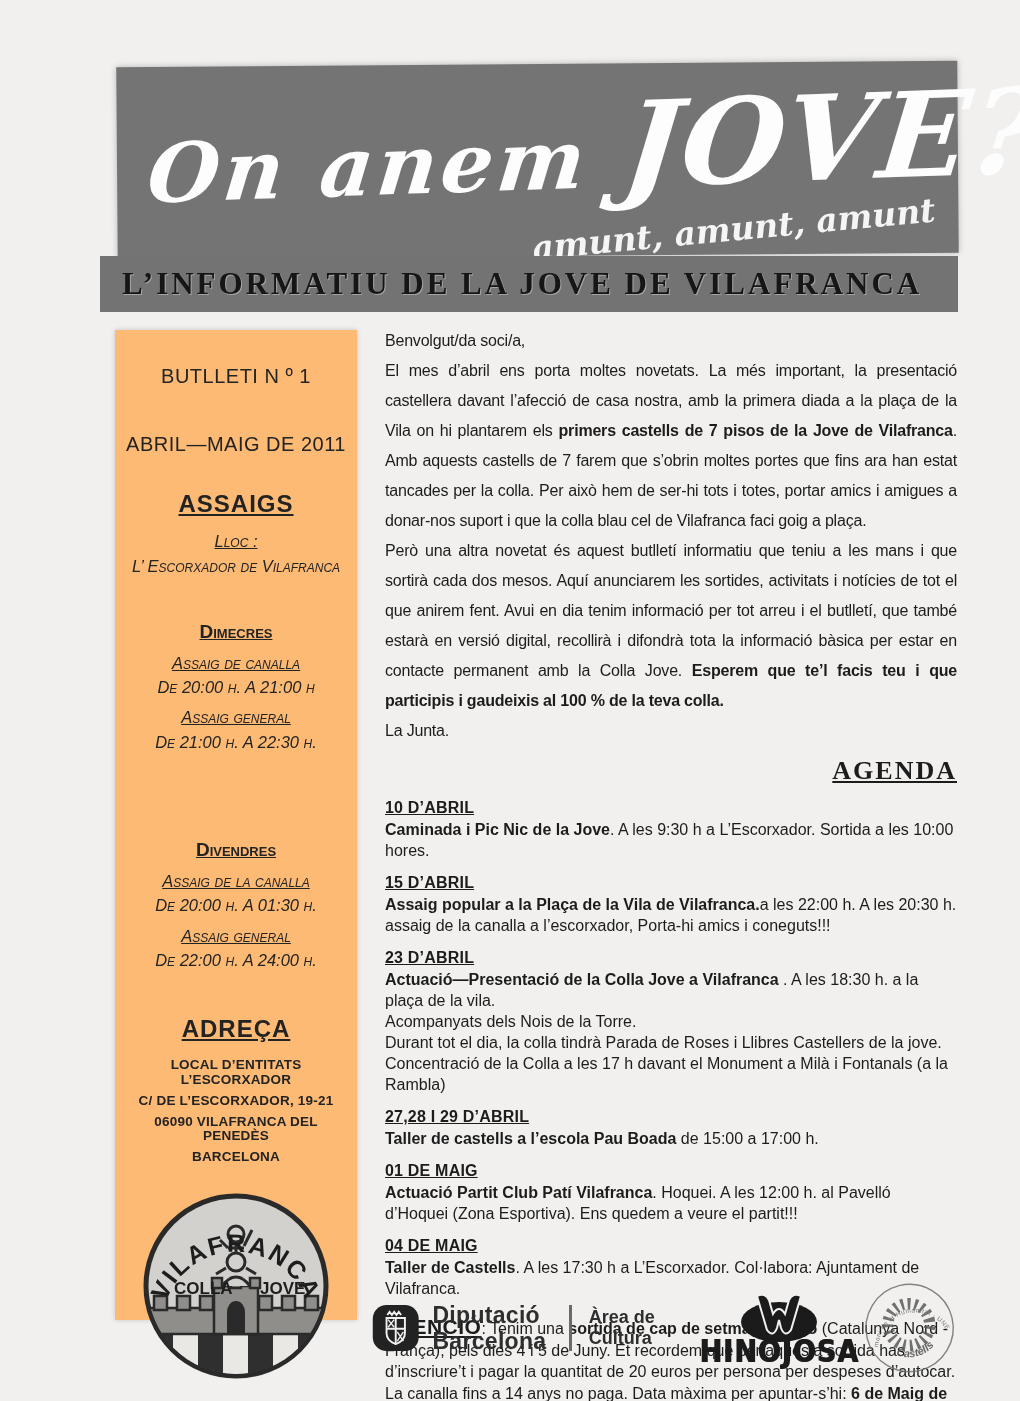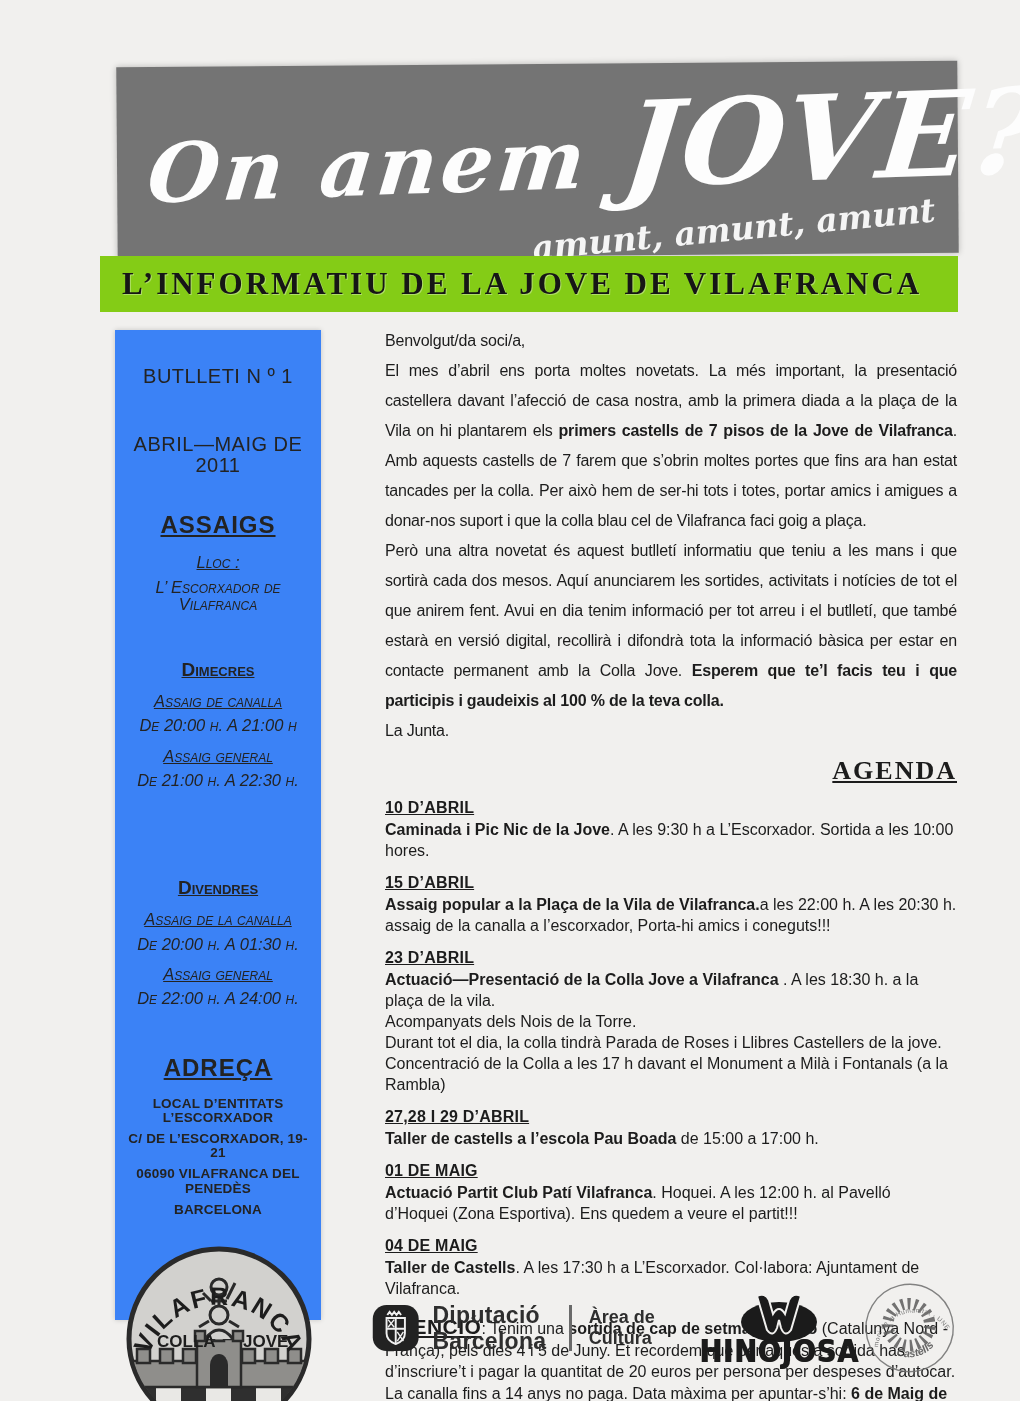--- a/index.html
+++ b/index.html
@@ -36,35 +36,35 @@
     position: absolute; right: 22px; bottom: 6px;
     color: #f5f5f5;
     font-family: "DejaVu Serif", serif;
     font-style: italic; font-weight: bold;
     font-size: 33px;
     transform: rotate(-5deg);
     white-space: nowrap;
   }
   .strip {
     position: absolute; left: 100px; top: 256px; width: 858px; height: 56px;
-    background: #84cc16;
+    background: #737373;
     display: flex; align-items: center;
     padding-left: 22px;
   }
   .strip-title {
     font-family: "Liberation Serif", serif;
     font-weight: bold; font-size: 31px; letter-spacing: 3px;
     color: #161616; white-space: nowrap;
     text-shadow: 1px 1px 0 rgba(255,255,255,.35);
   }
 
   
   .sidebar {
-    position: absolute; left: 115px; top: 330px; width: 206px; height: 990px;
-    background: #3b82f6;
+    position: absolute; left: 115px; top: 330px; width: 242px; height: 990px;
+    background: #fdba74;
     text-align: center;
     padding: 0 8px;
     box-shadow: 0 0 5px rgba(0,0,0,.18);
   }
   .sb-line { line-height: 1.05; color: #232323; }
   .plain-lg   { font-size: 20px; letter-spacing: .5px; }
   .heading    { font-size: 24px; font-weight: bold; letter-spacing: 1px; text-decoration: underline; }
   .cursive      { font-style: italic; font-variant: small-caps; font-size: 16.5px; font-weight: 500; }
   .cursive-bold { font-variant: small-caps; font-size: 19px; font-weight: bold; }
   .addr { font-size: 13.5px; font-weight: bold; letter-spacing: .2px; }

